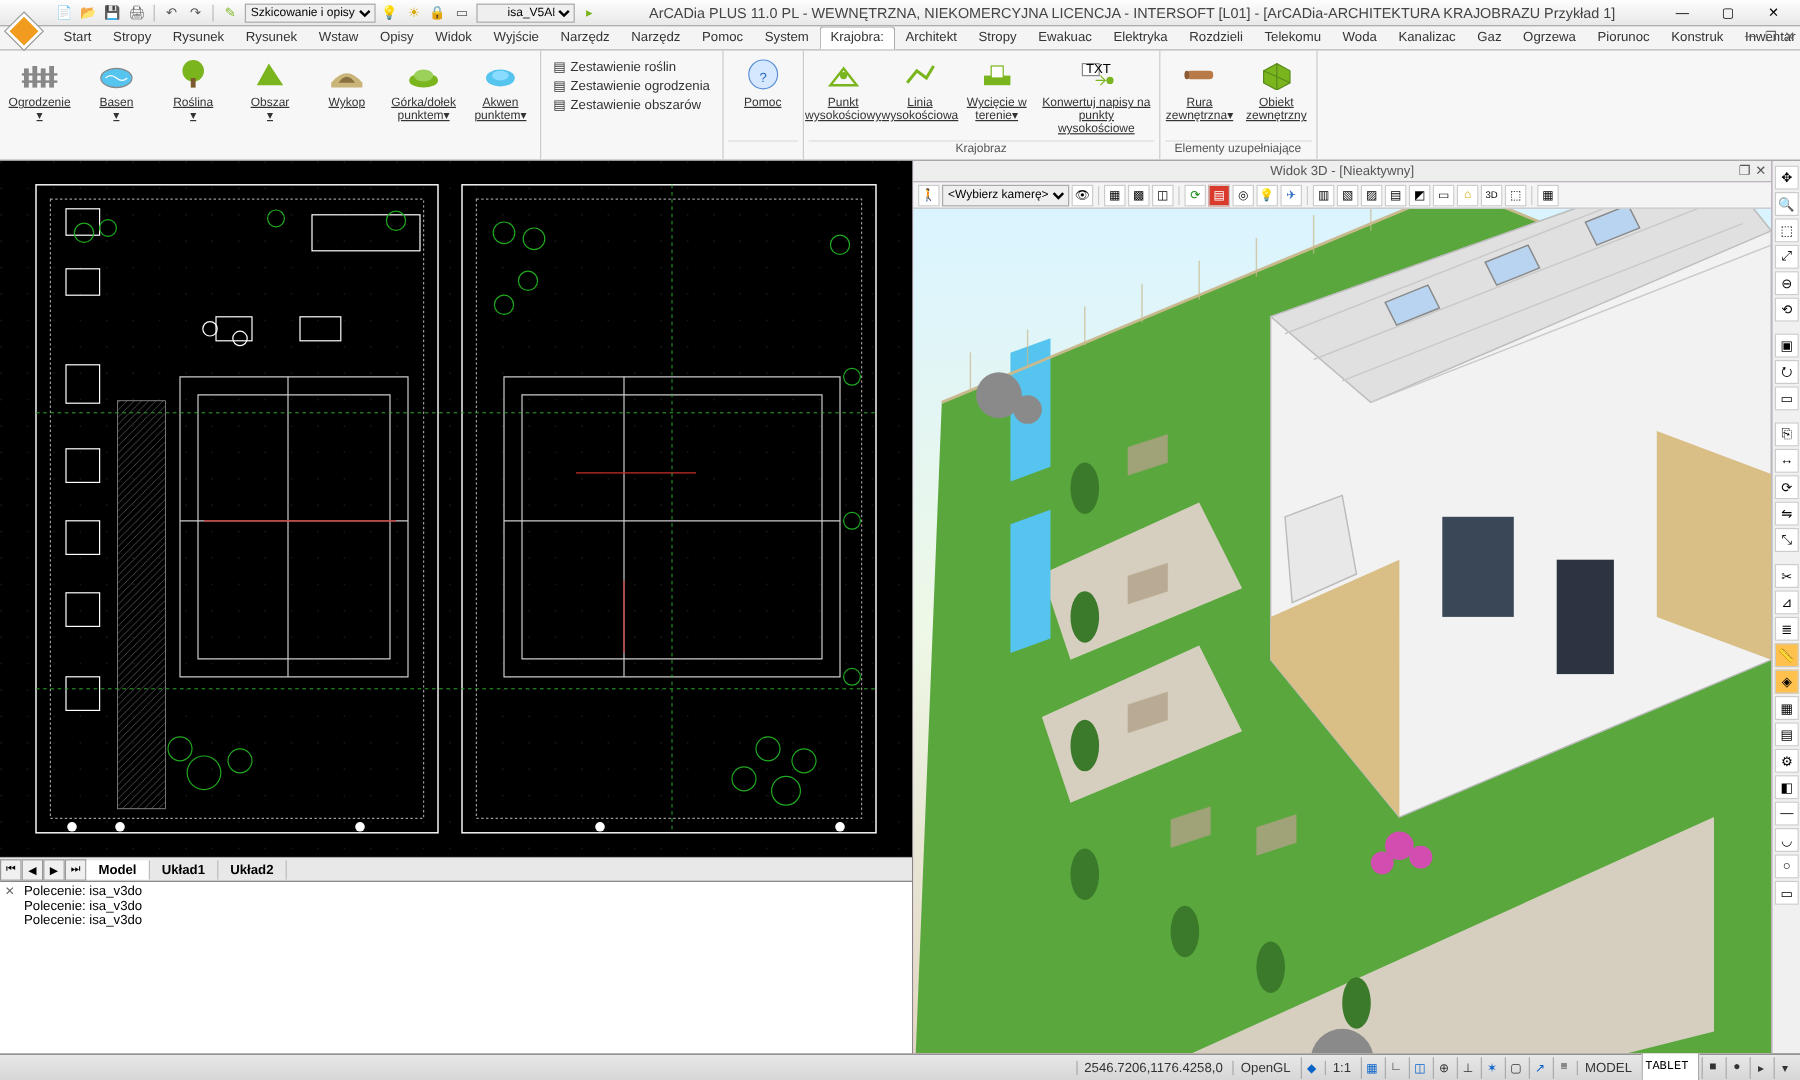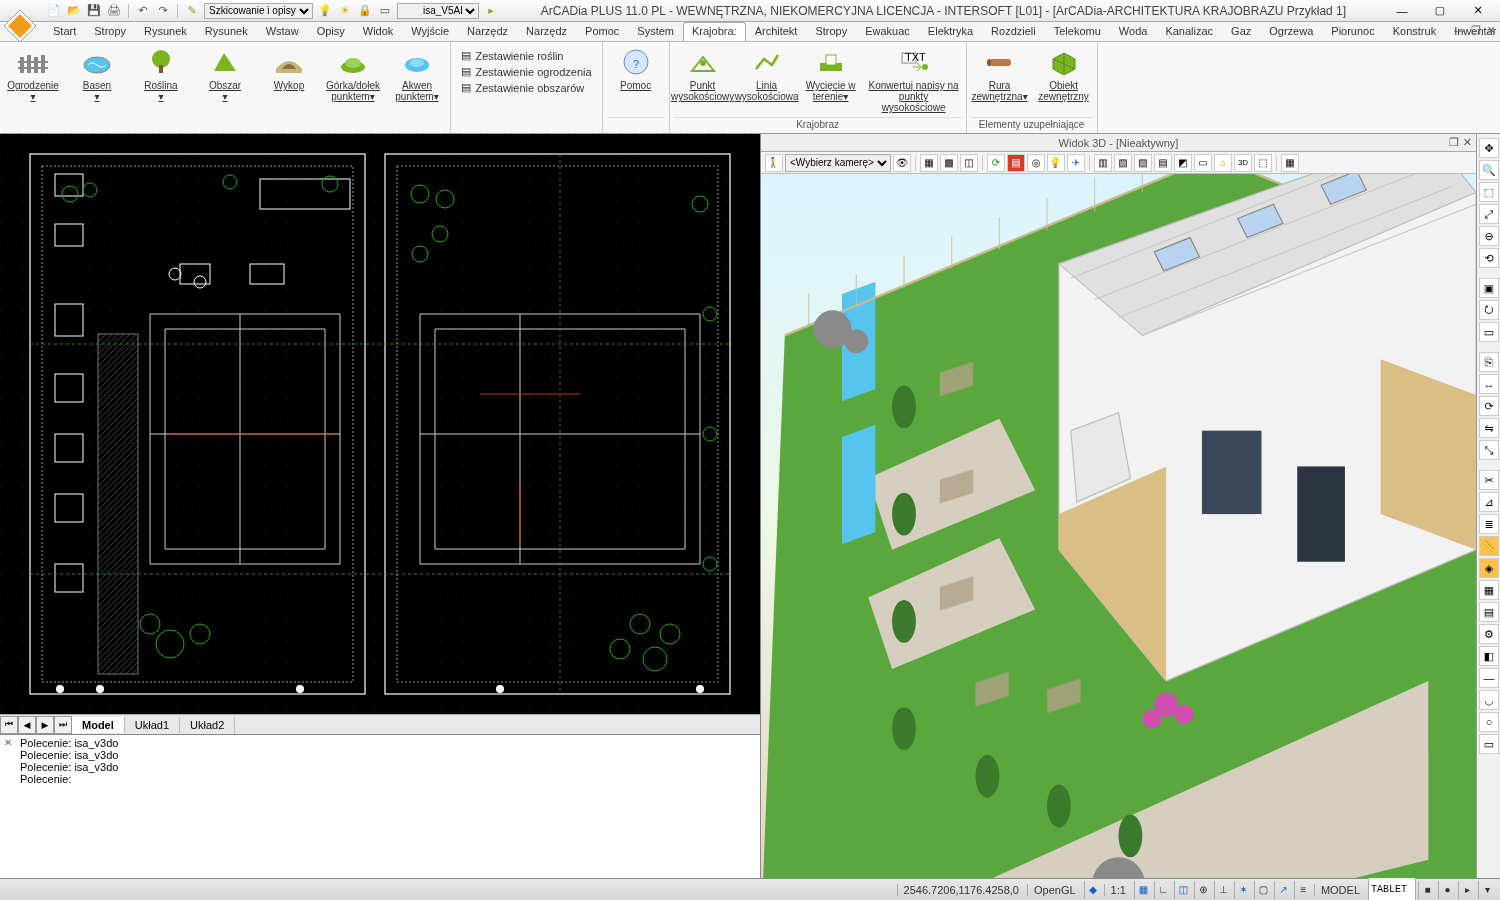--- a/index.html
+++ b/index.html
@@ -28,21 +28,21 @@
 .rlist-item { display:flex; align-items:center; gap:4px; font-size:10.5px; color:#333; cursor:pointer; padding:1px 2px;}
 .ribbon-caption { text-align:center; font-size:10px; color:#555; padding:1px 0; border-top:1px solid #ddd; }
 
 .workspace { flex:1; display:flex; background:#888; overflow:hidden; }
 .cad-wrap{flex:0 0 760px; display:flex; flex-direction:column;}
 .cad-canvas { flex:0 0 580px; background:#000; position:relative; overflow:hidden; }
 .cad-canvas svg { width:100%; height:100%; }
 .doc-tabs { height:20px; background:#e8e8e8; display:flex; align-items:center; border-top:1px solid #aaa; }
 .doc-tabs .nav{display:flex;gap:0;}
 .doc-tabs .nav span{width:18px;height:18px;display:flex;align-items:center;justify-content:center;border:1px solid #999;background:#f0f0f0;cursor:pointer;font-size:9px;}
-.doc-tab { padding:2px 10px; border-right:1px solid #bbb; cursor:pointer; font-size:11px;}
+.doc-tab { padding:2px 10px; border-right:1px solid #bbb; cursor:pointer; font-size:11px;font-weight:bold;}
 .doc-tab.active { background:#fff; font-weight:bold;}
 .cmd-area { flex:1; background:#fff; border-top:1px solid #888; font-family:Consolas,monospace; font-size:12px; padding:2px 4px; overflow:hidden; position:relative;}
 .cmd-area .close-x{position:absolute;left:4px;top:2px;font-size:10px;color:#666;}
 .cmd-lines{margin-left:16px;}
 .cmd-line{white-space:pre;}
 
 .view3d { flex:1; background:#f0abfc; display:flex; flex-direction:column; border-left:1px solid #888;}
 .view3d-title { height:18px; background:#eee; border-bottom:1px solid #aaa; text-align:center; font-size:11px; color:#555; display:flex; align-items:center; justify-content:center; gap:6px;}
 .view3d-title .wctl{position:absolute;right:4px;display:flex;gap:4px;font-size:10px;}
 .view3d-toolbar { height:22px; background:#f4f4f4; border-bottom:1px solid #bbb; display:flex; align-items:center; gap:2px; padding:0 4px;}
@@ -422,21 +422,20 @@
           <div class="doc-tab">Układ1</div>
           <div class="doc-tab">Układ2</div>
         </div>
     </div>
     <div class="cmd-area">
       <span class="close-x">✕</span>
       <div class="cmd-lines" id="cmd-lines">
           <div class="cmd-line">Polecenie: isa_v3do</div>
           <div class="cmd-line">Polecenie: isa_v3do</div>
           <div class="cmd-line">Polecenie: isa_v3do</div>
-          <div class="cmd-line">Polecenie: </div>
         </div>
     </div>
   </div>
 
   <div class="view3d" style="position:relative;">
     <div class="view3d-title">
       <span>Widok 3D - [Nieaktywny]</span>
       <span class="wctl">
           <span>❐</span>
           <span>✕</span>

